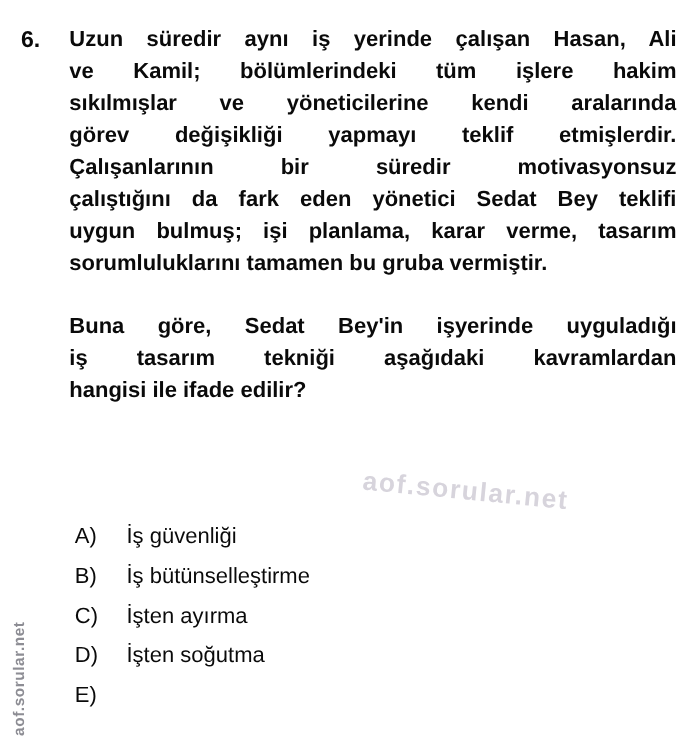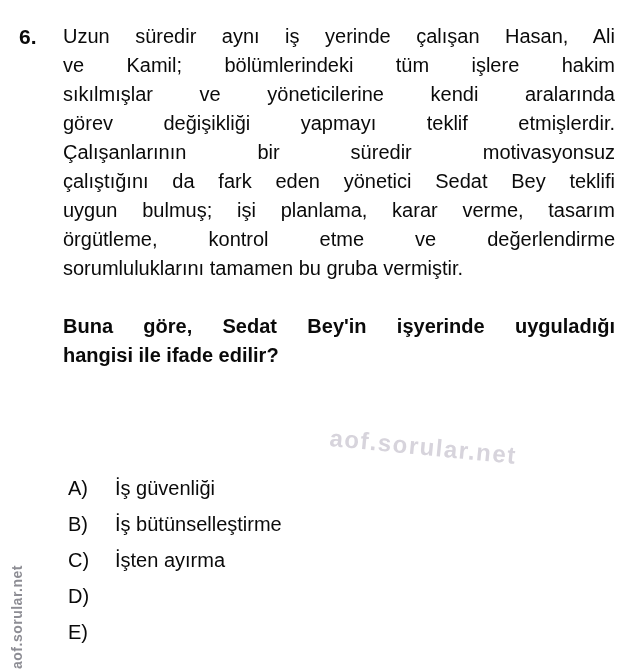--- a/index.html
+++ b/index.html
@@ -32,20 +32,21 @@
     flex: 0 0 552px;
     font-size: 20px;
     line-height: 29px;
   }
   .jline {
     text-align: justify;
     text-align-last: justify;
     white-space: normal;
     height: 29px;
     overflow: hidden;
+    font-weight: bold;
   }
   .jline.last { text-align-last: left; }
   .stem {
     margin-top: 29px;
     font-weight: bold;
   }
   .watermark-diagonal {
     position: absolute;
     left: 331px;
     top: 424px;
@@ -99,25 +100,25 @@
     <div class="qnum">6.</div>
     <div class="qbody">
       <div class="para">
         <div class="jline">Uzun süredir aynı iş yerinde çalışan Hasan, Ali</div>
         <div class="jline">ve Kamil; bölümlerindeki tüm işlere hakim</div>
         <div class="jline">sıkılmışlar ve yöneticilerine kendi aralarında</div>
         <div class="jline">görev değişikliği yapmayı teklif etmişlerdir.</div>
         <div class="jline">Çalışanlarının bir süredir motivasyonsuz</div>
         <div class="jline">çalıştığını da fark eden yönetici Sedat Bey teklifi</div>
         <div class="jline">uygun bulmuş; işi planlama, karar verme, tasarım</div>
-        <div class="jline">örgütleme, kontrol etme ve değerlendirme</div>
         <div class="jline last">sorumluluklarını tamamen bu gruba vermiştir.</div>
       </div>
       <div class="para stem">
         <div class="jline">Buna göre, Sedat Bey'in işyerinde uyguladığı</div>
+        <div class="jline">iş tasarım tekniği aşağıdaki kavramlardan</div>
         <div class="jline last">hangisi ile ifade edilir?</div>
       </div>
     </div>
   </div>
 
   <div class="watermark-diagonal">aof.sorular.net</div>
 
   <div class="options">
     <div class="opt">
       <span class="letter">A)</span>
@@ -126,20 +127,21 @@
     <div class="opt">
       <span class="letter">B)</span>
       <span class="text">İş bütünselleştirme</span>
     </div>
     <div class="opt">
       <span class="letter">C)</span>
       <span class="text">İşten ayırma</span>
     </div>
     <div class="opt">
       <span class="letter">D)</span>
+      <span class="text">İşten soğutma</span>
     </div>
     <div class="opt">
       <span class="letter">E)</span>
     </div>
   </div>
 
   <div class="watermark-vertical">aof.sorular.net</div>
 
 </div>
 

